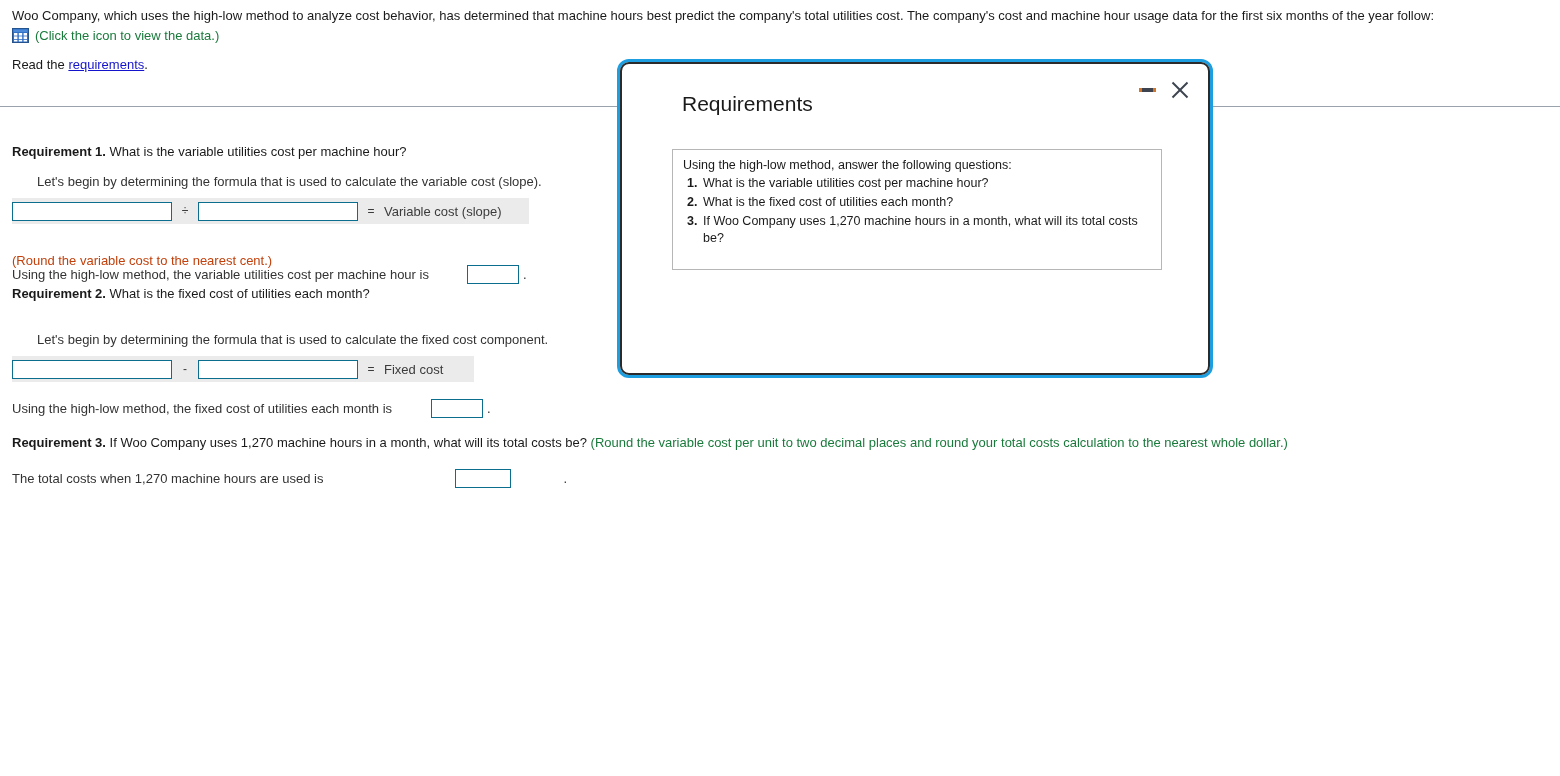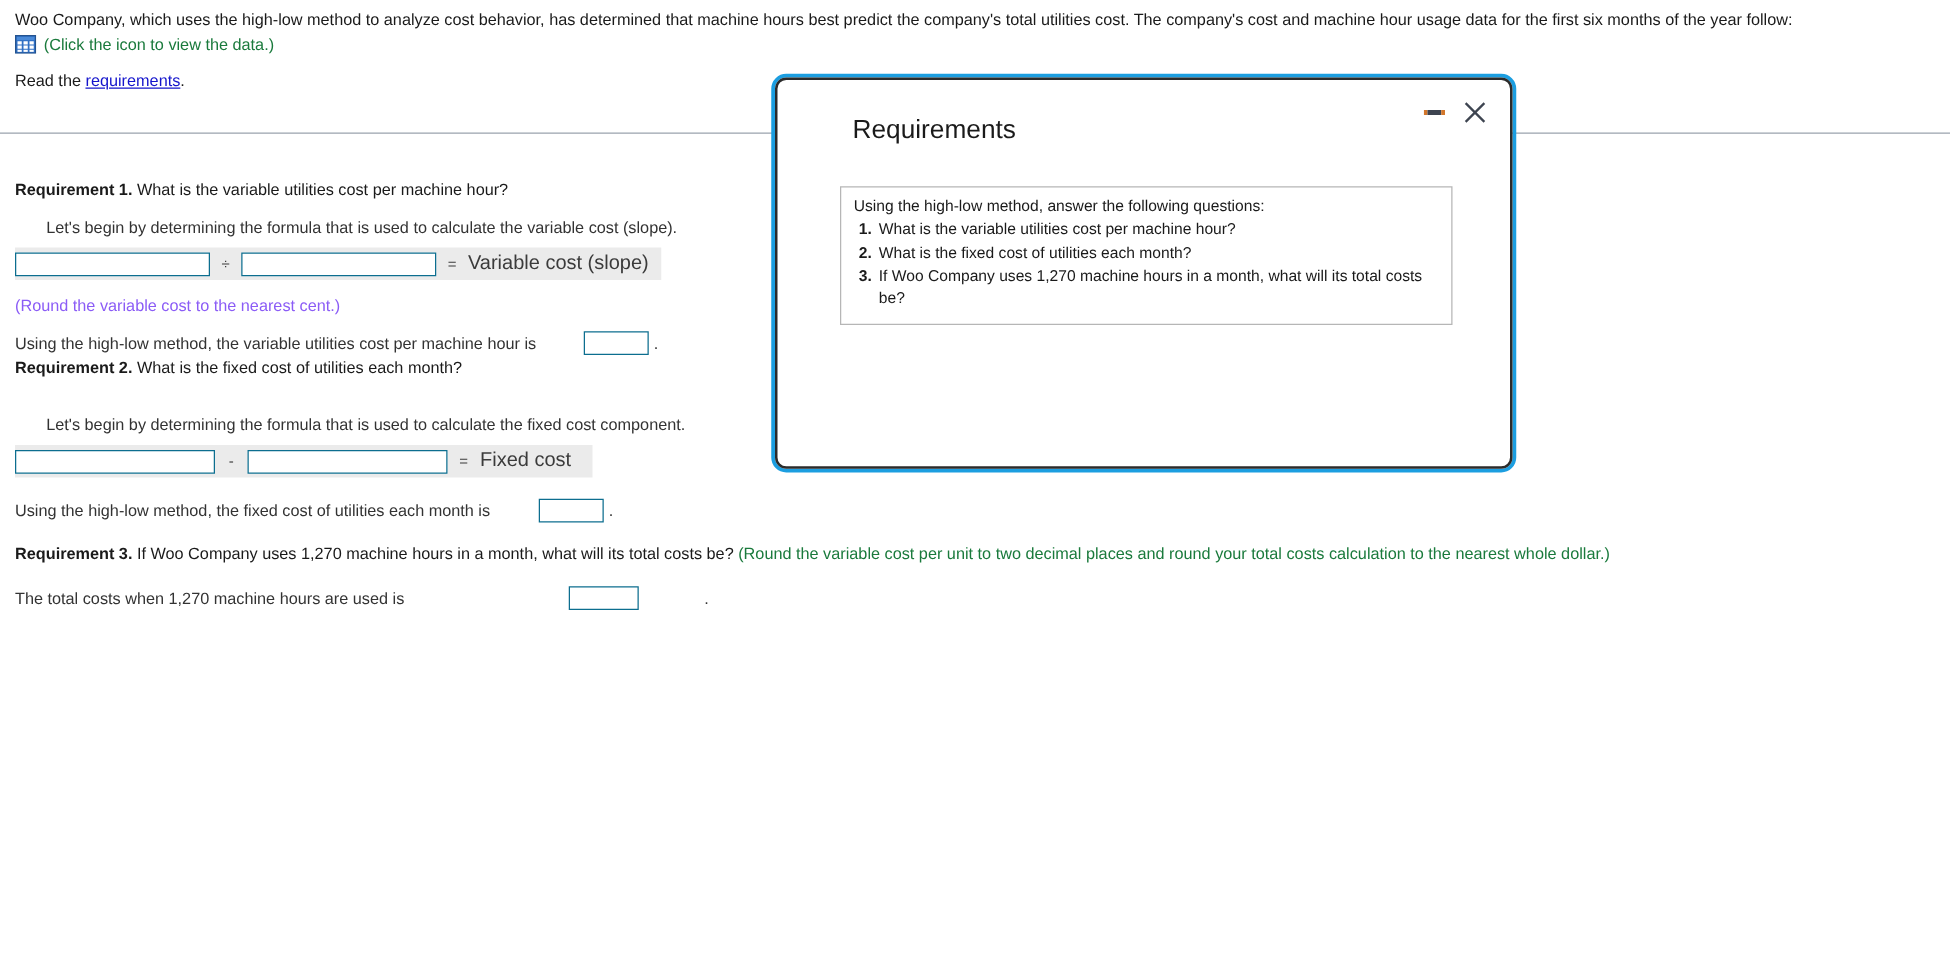--- a/index.html
+++ b/index.html
@@ -78,22 +78,23 @@
     left: 12px;
     font-size: 13px;
     color: #333333;
     white-space: nowrap;
     margin-left: 25px;
   }
   .note-green {
     position: absolute;
     left: 12px;
     font-size: 13px;
-    color: #8b5cf6;
-    white-space: nowrap;
+    color: #c2410c;
+    white-space: nowrap;
+    margin-top: 16px;
   }
 
   
   .formula {
     position: absolute;
     left: 12px;
     height: 26px;
     background: #ebebeb;
     display: flex;
     align-items: center;
@@ -112,21 +113,21 @@
     font-size: 12px;
     color: #3b3b3b;
   }
   .formula .eq {
     width: 26px;
     text-align: center;
     font-size: 12px;
     color: #3b3b3b;
   }
   .formula .result-label {
-    font-size: 16px;
+    font-size: 13px;
     color: #3b3b3b;
     padding-right: 10px;
     white-space: nowrap;
   }
 
   
   .answer-row {
     position: absolute;
     left: 12px;
     display: flex;
@@ -203,21 +204,21 @@
   }
   .req-box {
     position: absolute;
     left: 50px;
     top: 85px;
     width: 490px;
     min-height: 95px;
     border: 1px solid #b6b6b6;
     background: #ffffff;
     box-sizing: border-box;
-    padding: 7px 10px 10px 10px;
+    padding: 7px 10px 20px 10px;
   }
   .req-intro {
     font-size: 12.5px;
     color: #1a1a1a;
     line-height: 16px;
     margin-bottom: 2px;
   }
   .req-list {
     list-style: none;
     margin: 0;

